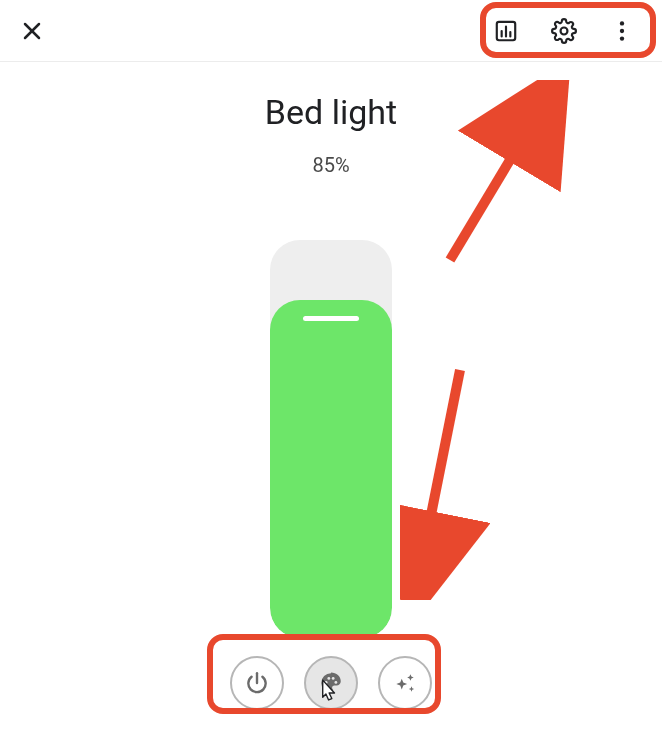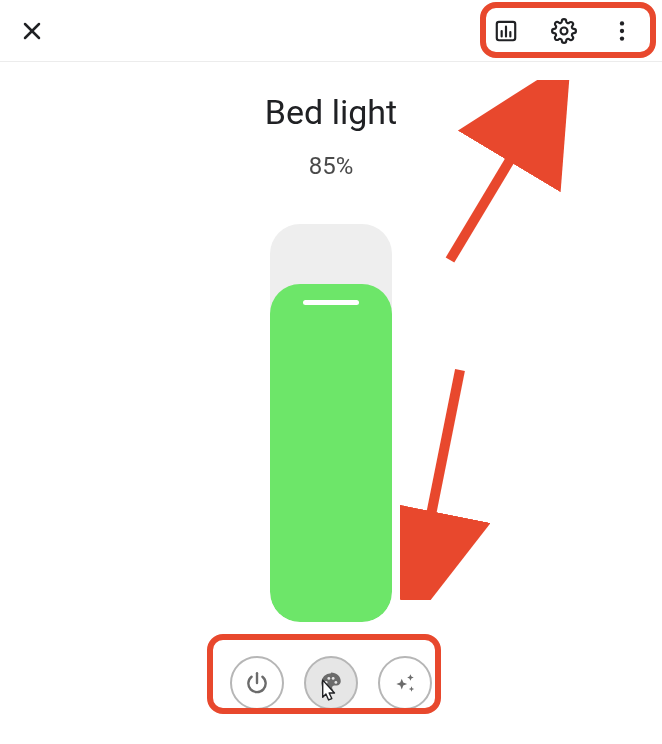--- a/index.html
+++ b/index.html
@@ -34,31 +34,32 @@
   .header-right {
     display: flex;
     gap: 14px;
     align-items: center;
   }
   .content {
     display: flex;
     flex-direction: column;
     align-items: center;
     padding-top: 30px;
+    gap: 19px;
   }
   .device-name {
     font-size: 34px;
     font-weight: 400;
     color: #202124;
     margin: 0;
   }
   .brightness-label {
-    font-size: 24px;
+    font-size: 20px;
     color: #4a4a4a;
-    margin-top: 20px;
+    margin-top: 2px;
   }
   .slider {
     margin-top: 44px;
     width: 122px;
     height: 398px;
     background: #eeeeee;
     border-radius: 30px;
     position: relative;
     overflow: hidden;
     cursor: ns-resize;

